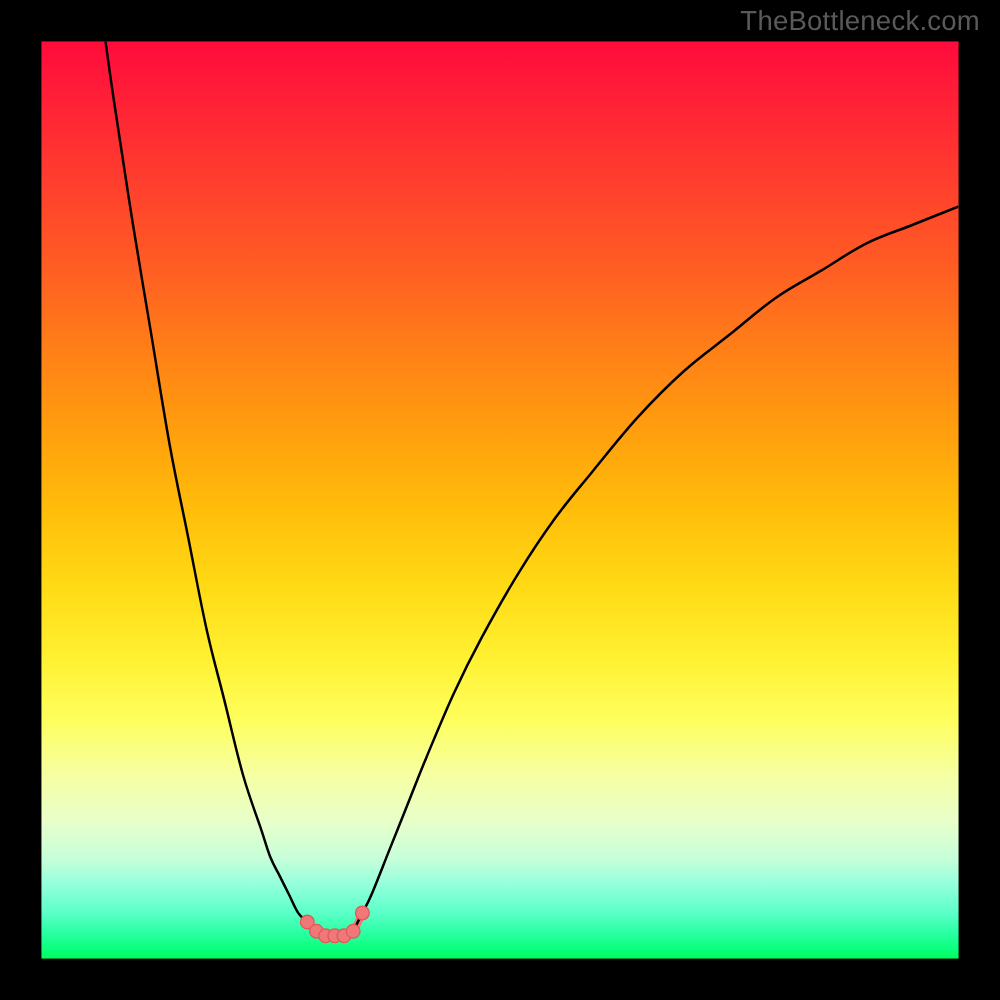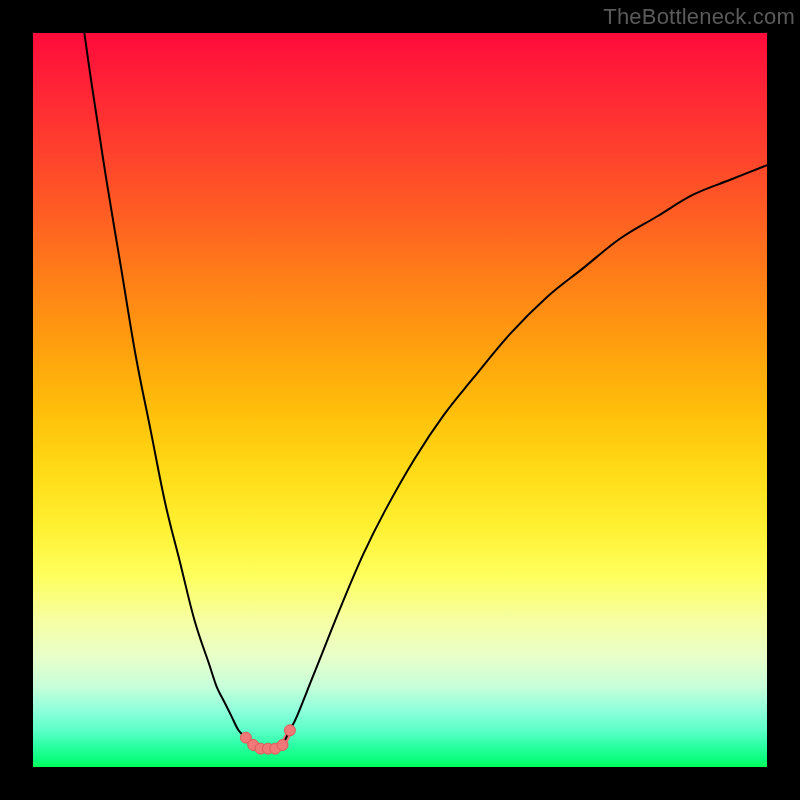--- a/index.html
+++ b/index.html
@@ -58,21 +58,21 @@
   .svg-layer {
     position: absolute;
     left: 0;
     top: 0;
     width: 734px;
     height: 734px;
   }
   .watermark {
     position: absolute;
     top: 4px;
-    right: 5px;
+    right: 16px;
     font-size: 22px;
     color: #5a5a5a;
     font-weight: 400;
     letter-spacing: 0.2px;
   }
 </style>
 </head>
 <body>
 
 <div class="frame">

